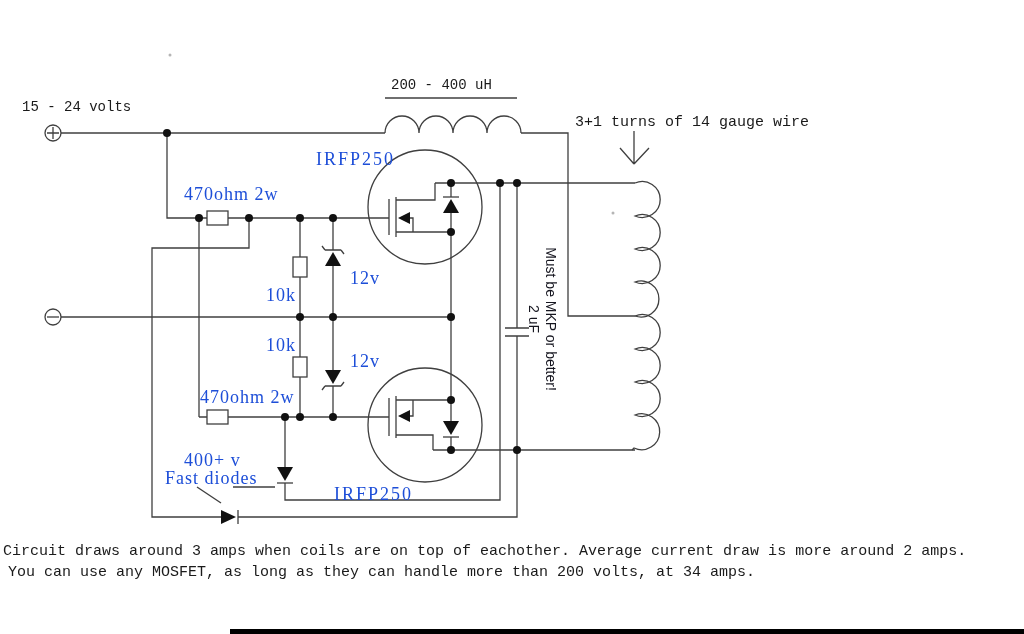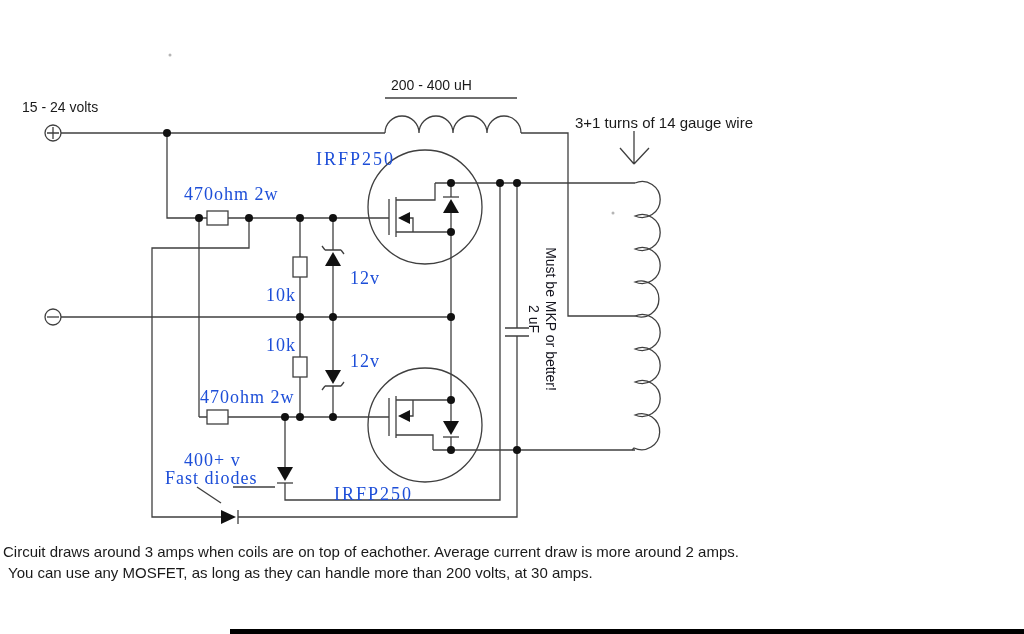--- a/index.html
+++ b/index.html
@@ -1,19 +1,19 @@
 <!DOCTYPE html>
 <html><head>
 <meta charset="utf-8">
 <style>
   html,body{margin:0;padding:0;background:#fff;}
   #stage{position:relative;width:1024px;height:634px;background:#ffffff;overflow:hidden;
          font-family:"Liberation Sans", sans-serif;color:#1a1a1a;}
   #schem{position:absolute;left:0;top:0;}
-  .lbl{position:absolute;white-space:pre;}
+  .lbl{position:absolute;white-space:pre;font-family:Liberation Mono, monospace;}
   .sans14{font-size:14px;}
   .sans15{font-size:15px;}
   .mono{font-family:Liberation Serif, serif;font-size:18px;color:#1d4ed8;}
   .ls2{letter-spacing:2px;}
   .ls1{letter-spacing:1px;}
   #capnote{position:absolute;left:457px;top:302px;width:170px;text-align:center;
            transform:rotate(90deg);font-size:14px;line-height:17px;color:#15151f;}
 </style>
 </head>
 <body>
@@ -188,15 +188,15 @@
 
   <span class="lbl mono ls1" style="left:165px;top:468px;">Fast diodes</span>
 
   <div id="capnote">
     <div>Must be MKP or better!</div>
     <div>2 uF</div>
   </div>
 
   <span class="lbl sans15" style="left:3px;top:543px;">Circuit draws around 3 amps when coils are on top of eachother. Average current draw is more around 2 amps.</span>
 
-  <span class="lbl sans15" style="left:8px;top:564px;">You can use any MOSFET, as long as they can handle more than 200 volts, at 30 amps.</span>
+  <span class="lbl sans15" style="left:8px;top:564px;">You can use any MOSFET, as long as they can handle more than 200 volts, at 34 amps.</span>
 
 </div>
 
 </body></html>

